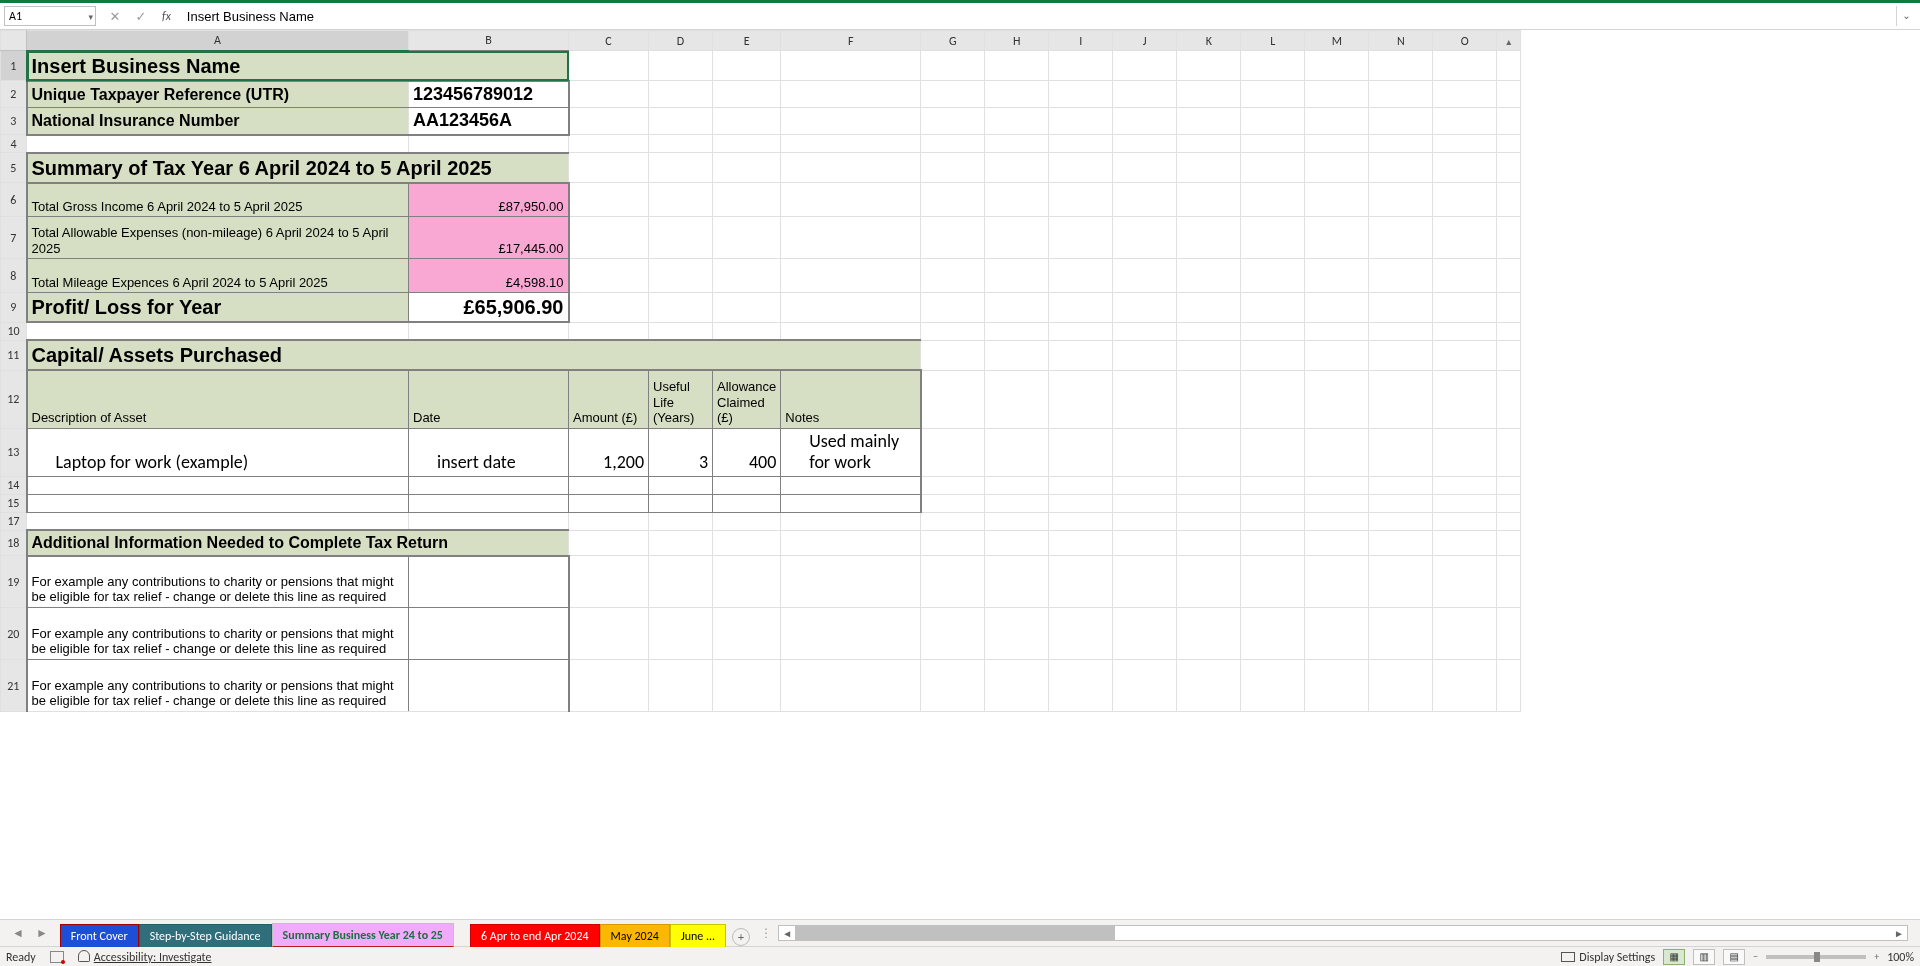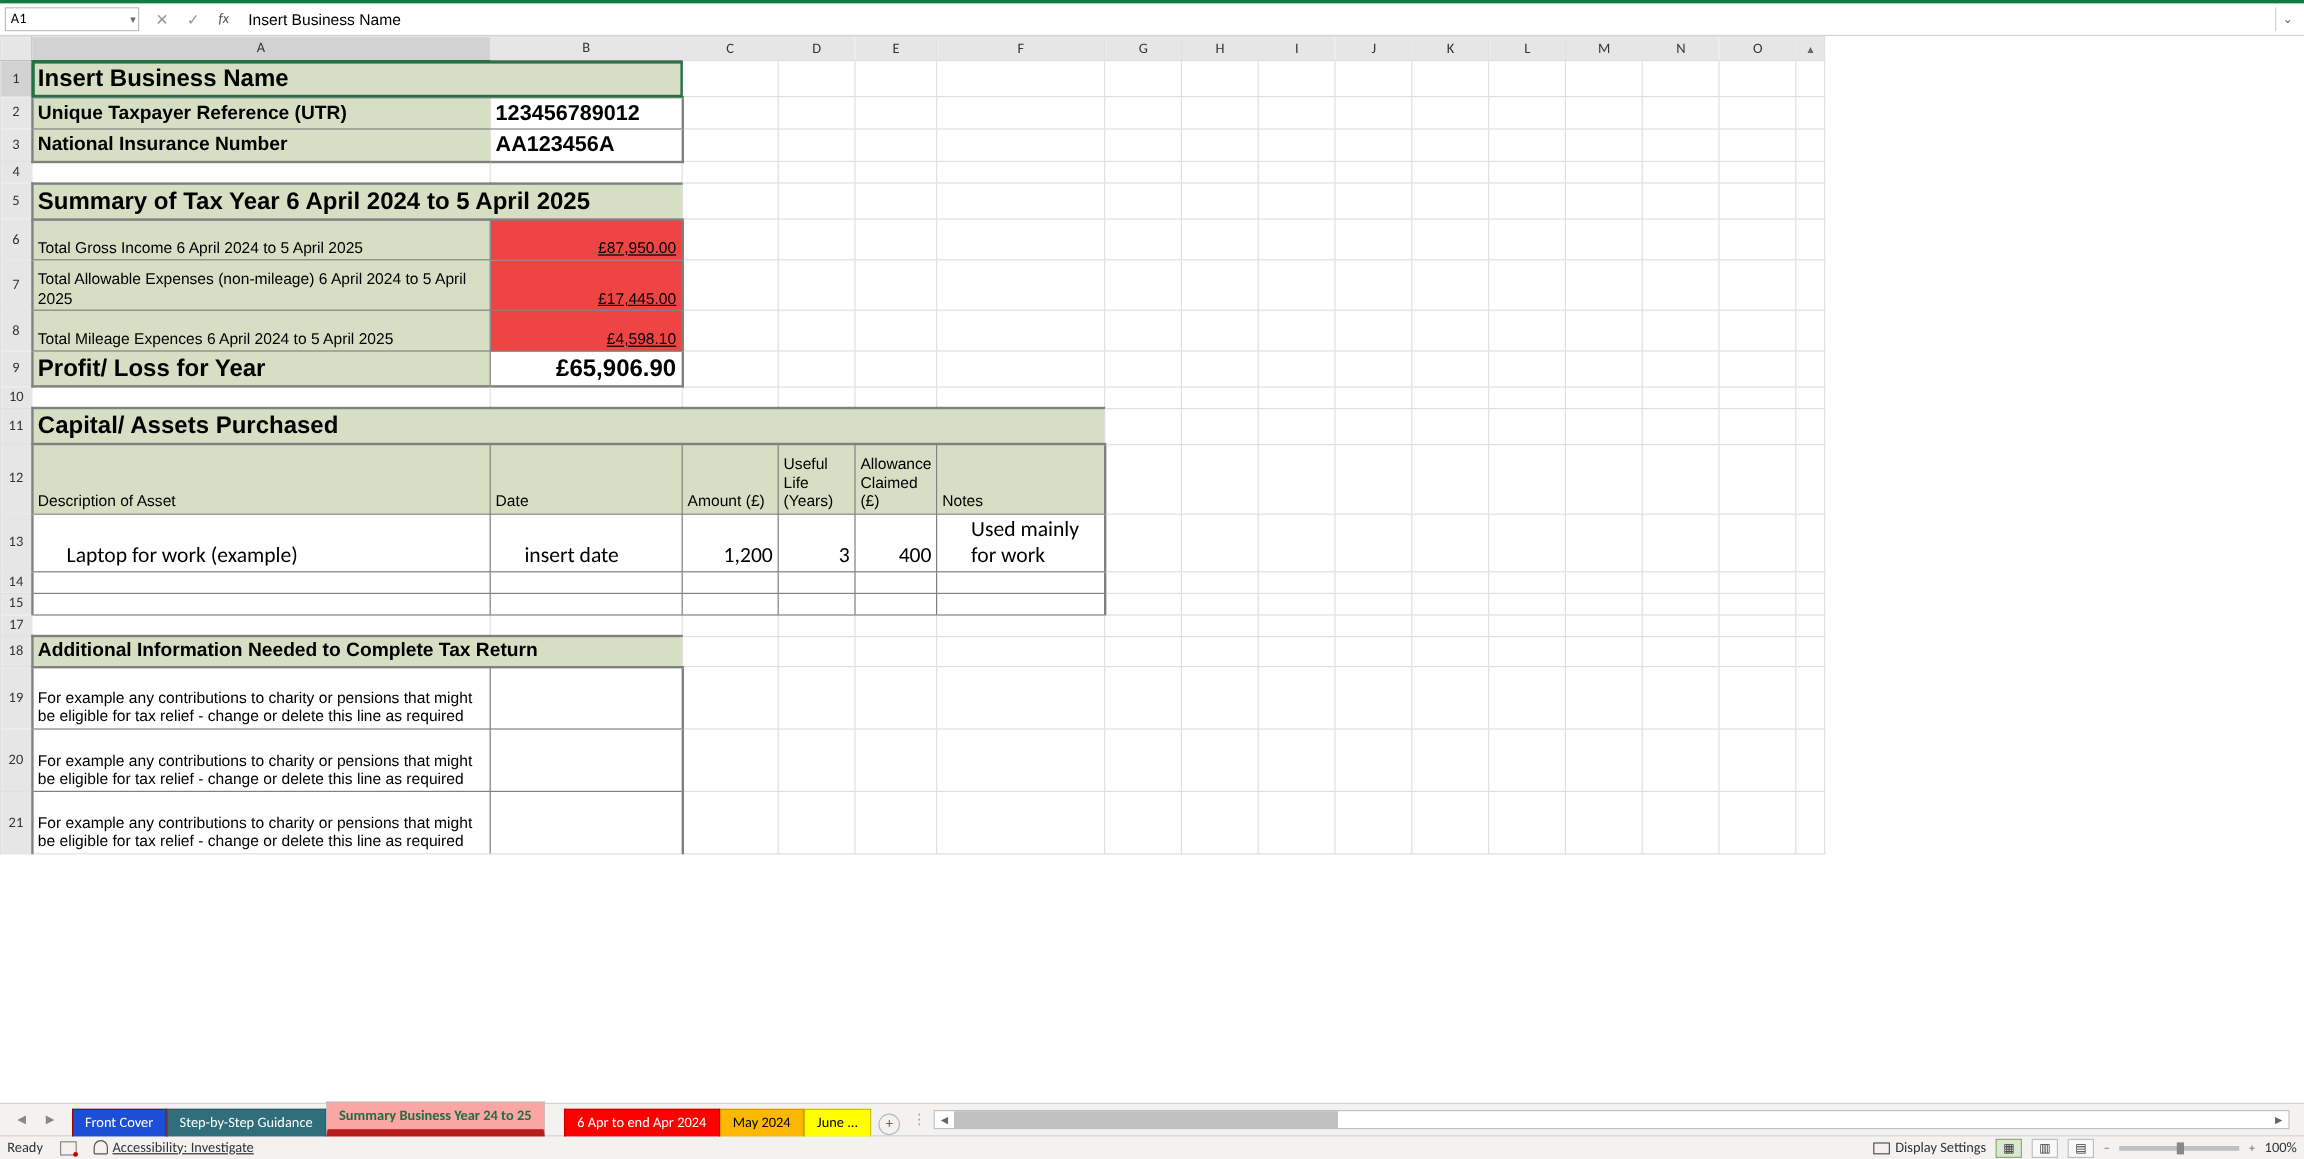--- a/index.html
+++ b/index.html
@@ -3,21 +3,21 @@
 <meta charset="utf-8">
 <style>
 * { box-sizing: border-box; margin: 0; padding: 0; }
 body { font-family: Calibri, Arial, sans-serif; font-size: 14px; background: #fff; overflow: hidden; }
 
 
 .top-accent { height: 3px; background: #0f7b3e; }
 
 
 .formula-bar { display: flex; align-items: center; height: 27px; border-bottom: 1px solid #d4d4d4; background: #fff; padding: 0 4px; }
-.name-box { width: 112px; height: 20px; border: 1px solid #c0c0c0; background: #fff; display: flex; align-items: center; padding: 0 4px; font-size: 12px; position: relative; }
+.name-box { width: 92px; height: 20px; border: 1px solid #c0c0c0; background: #fff; display: flex; align-items: center; padding: 0 4px; font-size: 12px; position: relative; }
 .name-box .dd { position: absolute; right: 2px; font-size: 9px; color: #666; }
 .fb-btns { display: flex; align-items: center; gap: 0; margin-left: 6px; }
 .fb-btn { width: 26px; height: 20px; border: none; background: transparent; display: flex; align-items: center; justify-content: center; color: #9a9a9a; font-size: 13px; }
 .fb-fx { font-style: italic; font-size: 12px; color: #555; margin-left: 8px; }
 .formula-input { flex: 1; margin-left: 12px; border: none; height: 20px; padding: 0 4px; font-size: 13px; outline: none; }
 .fb-expand { width: 20px; text-align: center; font-size: 10px; color: #666; border-left: 1px solid #d4d4d4; height: 20px; line-height: 20px; }
 
 
 .grid-wrap { height: calc(100vh - 3px - 27px - 27px - 20px); overflow: auto; position: relative; }
 .sheet { border-collapse: collapse; table-layout: fixed; }
@@ -48,21 +48,21 @@
 .sheet tbody tr.r21 td { height: 52px; }
 
 
 .cell { padding: 2px 4px; font-size: 14px; line-height: 1.2; white-space: normal; height: 100%; display: flex; flex-direction: column; justify-content: flex-end; }
 .cell.middle { justify-content: center; }
 .cell.right { text-align: right; align-items: flex-end; }
 .cell.left { text-align: left; }
 
 
 .greenfill { background: #d6dfc3; }
-.grayfill { background: #ef4444; text-decoration: underline; }
+.grayfill { background: #f9a8d4; }
 .thickT { border-top: 2px solid #808080 !important; }
 .thickB { border-bottom: 2px solid #808080 !important; }
 .thickL { border-left: 2px solid #808080 !important; }
 .thickR { border-right: 2px solid #808080 !important; }
 .medR { border-right: 1px solid #808080 !important; }
 .medT { border-top: 1px solid #808080 !important; }
 .medB { border-bottom: 1px solid #808080 !important; margin-left: 44px; }
 
 .h1 { font-size: 20px; font-weight: bold; font-family: Arial, sans-serif; }
 .h2 { font-size: 16px; font-weight: bold; font-family: Arial, sans-serif; }
@@ -82,21 +82,21 @@
 
 .scroll-up-arrow { display:inline-block; font-size:10px; color:#666; }
 
 
 .tabbar { height: 27px; background: #f3f2f1; border-top: 1px solid #d4d4d4; display: flex; align-items: center; padding: 0 6px; font-size: 12px; }
 .tabbar .navbtn { color: #888; font-size: 12px; padding: 0 6px; }
 .tabbar .tabs { display: flex; align-items: flex-end; gap: 0; margin-left: 6px; height: 100%; }
 .tab { padding: 4px 10px; border: 1px solid #c0c0c0; border-bottom: none; background: #fff; font-size: 12px; white-space: nowrap; position: relative; top: 1px; }
 .tab.red { background: #1d4ed8; color: #fff; border-color: #a00000; }
 .tab.teal { background: #2f6e7a; color: #fff; border-color: #285d67; }
-.tab.activeTab { background: #fca5a5; color: #1e6f3e; font-weight: bold; border-bottom: 6px solid #b91c1c; border-top: 1px solid #c0c0c0; }
+.tab.activeTab { background: #f0abfc; color: #1e6f3e; font-weight: bold; border-bottom: 1px solid #b91c1c; border-top: 1px solid #c0c0c0; }
 .tab.red2 { background: #ff0000; color: #fff; border-color: #cc0000; margin-left: 16px; }
 .tab.orange { background: #fcb800; color: #000; border-color: #d59a00; }
 .tab.yellow { background: #ffff00; color: #000; border-color: #ccc400; }
 .addsheet { width: 18px; height: 18px; border: 1px solid #bbb; border-radius: 50%; display: flex; align-items: center; justify-content: center; margin-left: 6px; font-size: 12px; color: #666; }
 .tabbar .spacer { width: 10px; }
 .hscroll { flex: 1; height: 16px; background: #fff; border: 1px solid #c0c0c0; margin: 0 6px; position: relative; display: flex; align-items:center; }
 .hscroll .arrow { width: 16px; text-align: center; font-size: 10px; color: #666; }
 .hscroll .track { flex: 1; position: relative; height: 100%; }
 .hscroll .thumb { position: absolute; left: 0; width: 320px; height: 100%; background: #c0c0c0; }
 

